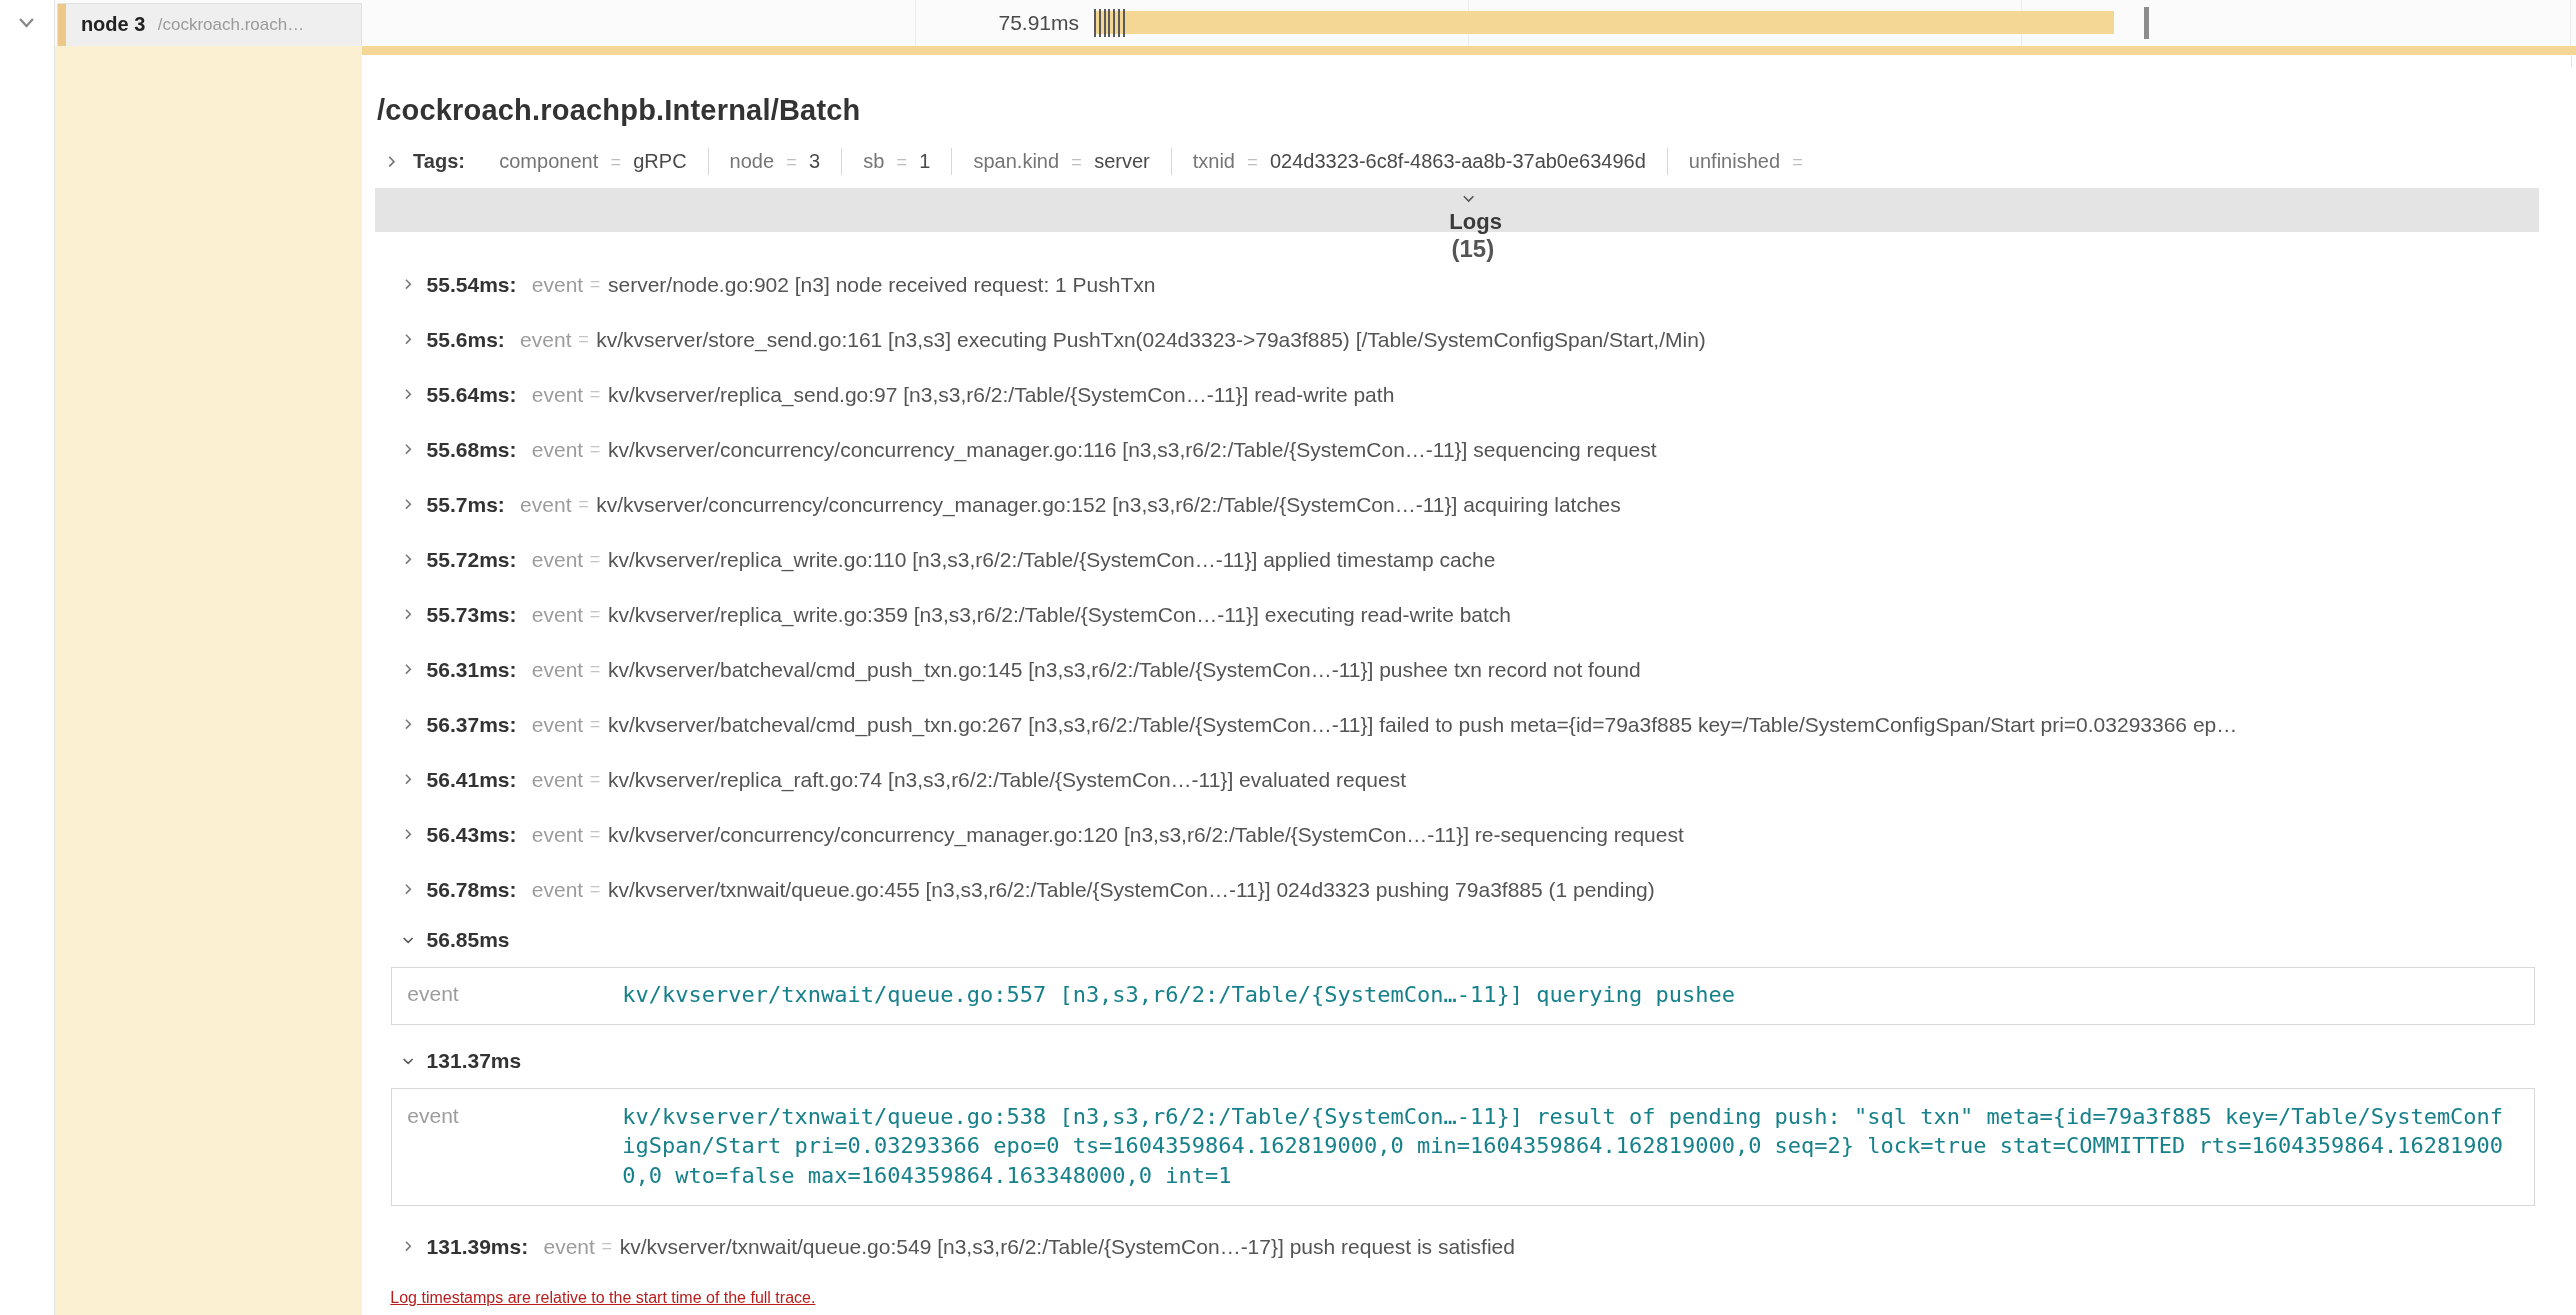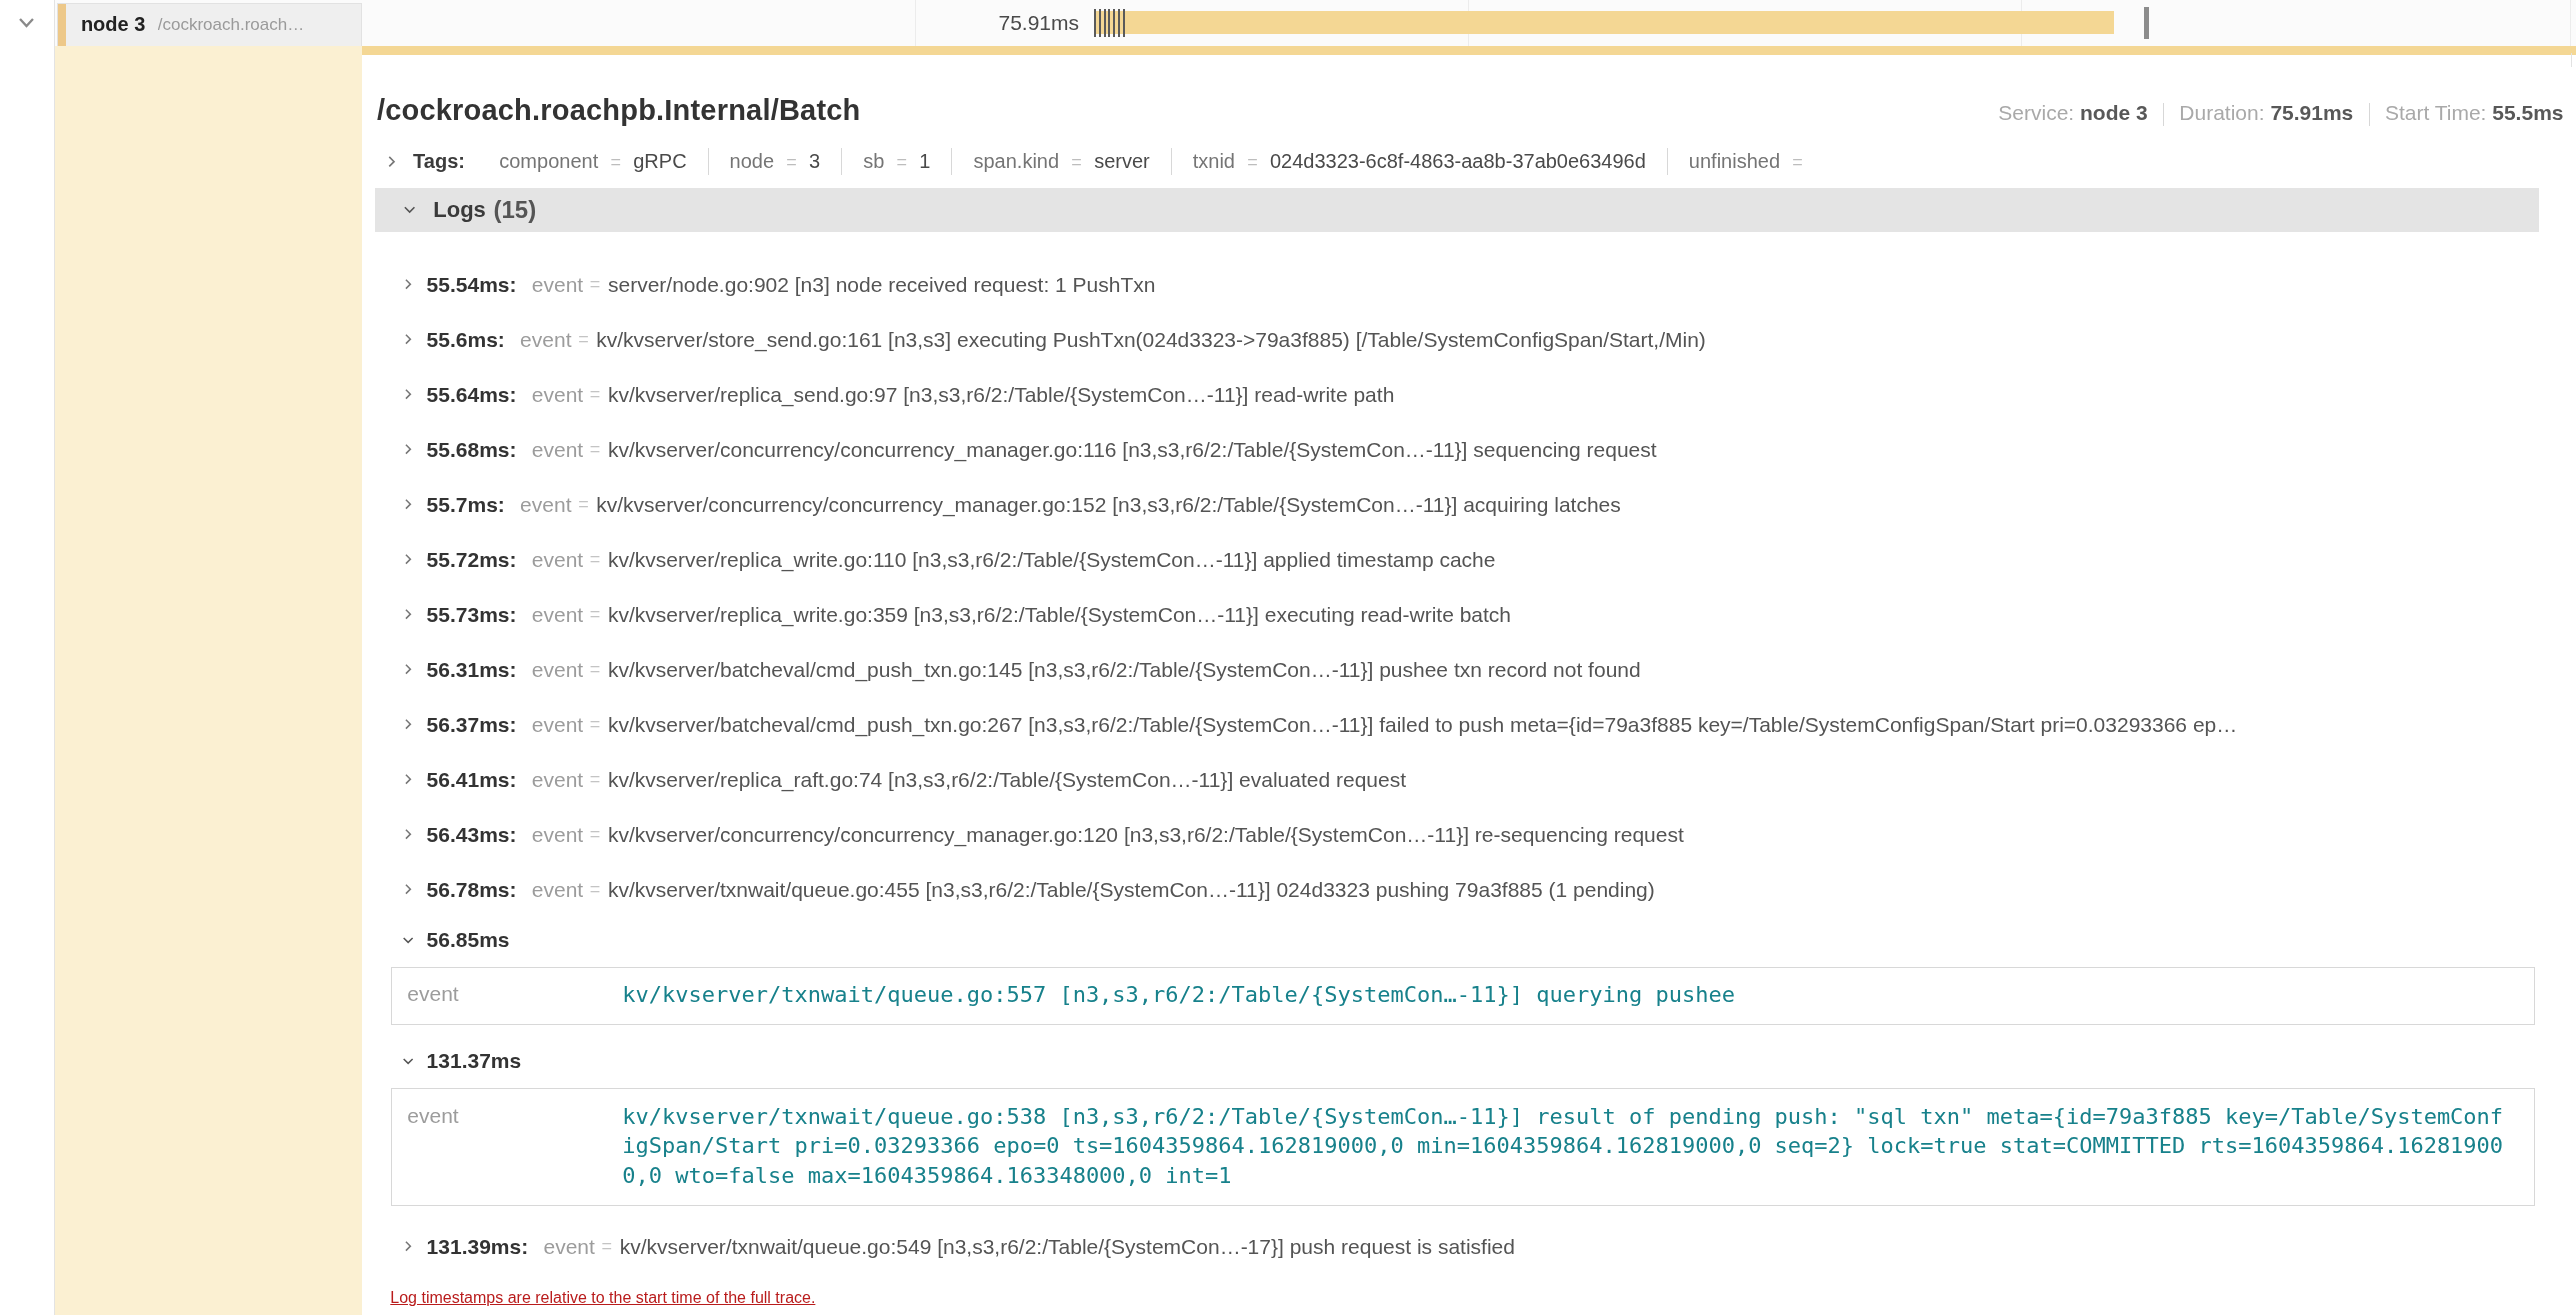--- a/index.html
+++ b/index.html
@@ -46,21 +46,21 @@
   .tags-label{font-weight:bold;color:#3c3c3c;margin:0 13.3px 0 11.4px;}
   .tag-list{display:flex;align-items:flex-end;}
   .tag{padding:1.9px 21px;white-space:nowrap;color:#757575;}
   .tag + .tag{border-left:1px solid #d8d8d8;}
   .tag .k{color:#757575;}
   .tag .eq{color:#bdbdbd;margin:0 6.7px;font-size:18px;}
   .tag .v{color:#4a4a4a;}
 
   .logs-section{margin-right:34px;}
   .logs-band{display:flex;align-items:center;height:44px;background:#e4e4e4;
-             padding-left:24px;cursor:pointer;}
+             padding-left:24px;cursor:pointer;flex-direction:column;}
   .logs-band .ttl{font-weight:bold;font-size:22px;color:#3a3a3a;margin-left:13.3px;}
   .logs-band .cnt{font-size:24px;color:#555;margin-left:7.6px;font-weight:bold;}
 
   .log-list{padding-top:25px;}
   .log-row{height:55px;display:flex;align-items:center;padding-left:23px;font-size:21px;cursor:pointer;}
   .chev{width:21px;display:flex;align-items:center;justify-content:center;flex:0 0 21px;}
   .log-time{font-weight:bold;color:#333;margin-left:7.6px;white-space:nowrap;}
   .log-key{color:#9c9c9c;margin-left:15.3px;white-space:nowrap;}
   .log-eq{color:#c4c4c4;margin-left:6.7px;font-size:18px;}
   .log-msg{color:#545454;margin-left:7.6px;white-space:nowrap;overflow:hidden;
@@ -108,26 +108,20 @@
   </div>
 
   <div class="tan-strip"></div>
   <div class="tan-col"></div>
   <div class="right-edge"></div>
 
   <div class="panel">
 
     <div class="title-row">
       <span class="span-title">/cockroach.roachpb.Internal/Batch</span>
-      <span class="overview">
-        <span>Service:</span>
-        <b>node 3</b><span class="ov-sep"></span><span>Duration:</span>
-        <b>75.91ms</b><span class="ov-sep"></span><span>Start Time:</span>
-        <b>55.5ms</b>
-      </span>
     </div>
 
     <div class="tags-row">
       <span class="chev">
         <svg width="15.3" height="15.3" viewBox="0 0 16 16">
             <path d="M5.5 3 L10.5 8 L5.5 13" fill="none" stroke="#777" stroke-width="1.7"></path>
           </svg>
       </span>
       <span class="tags-label">Tags:</span>
       <span class="tag-list">

